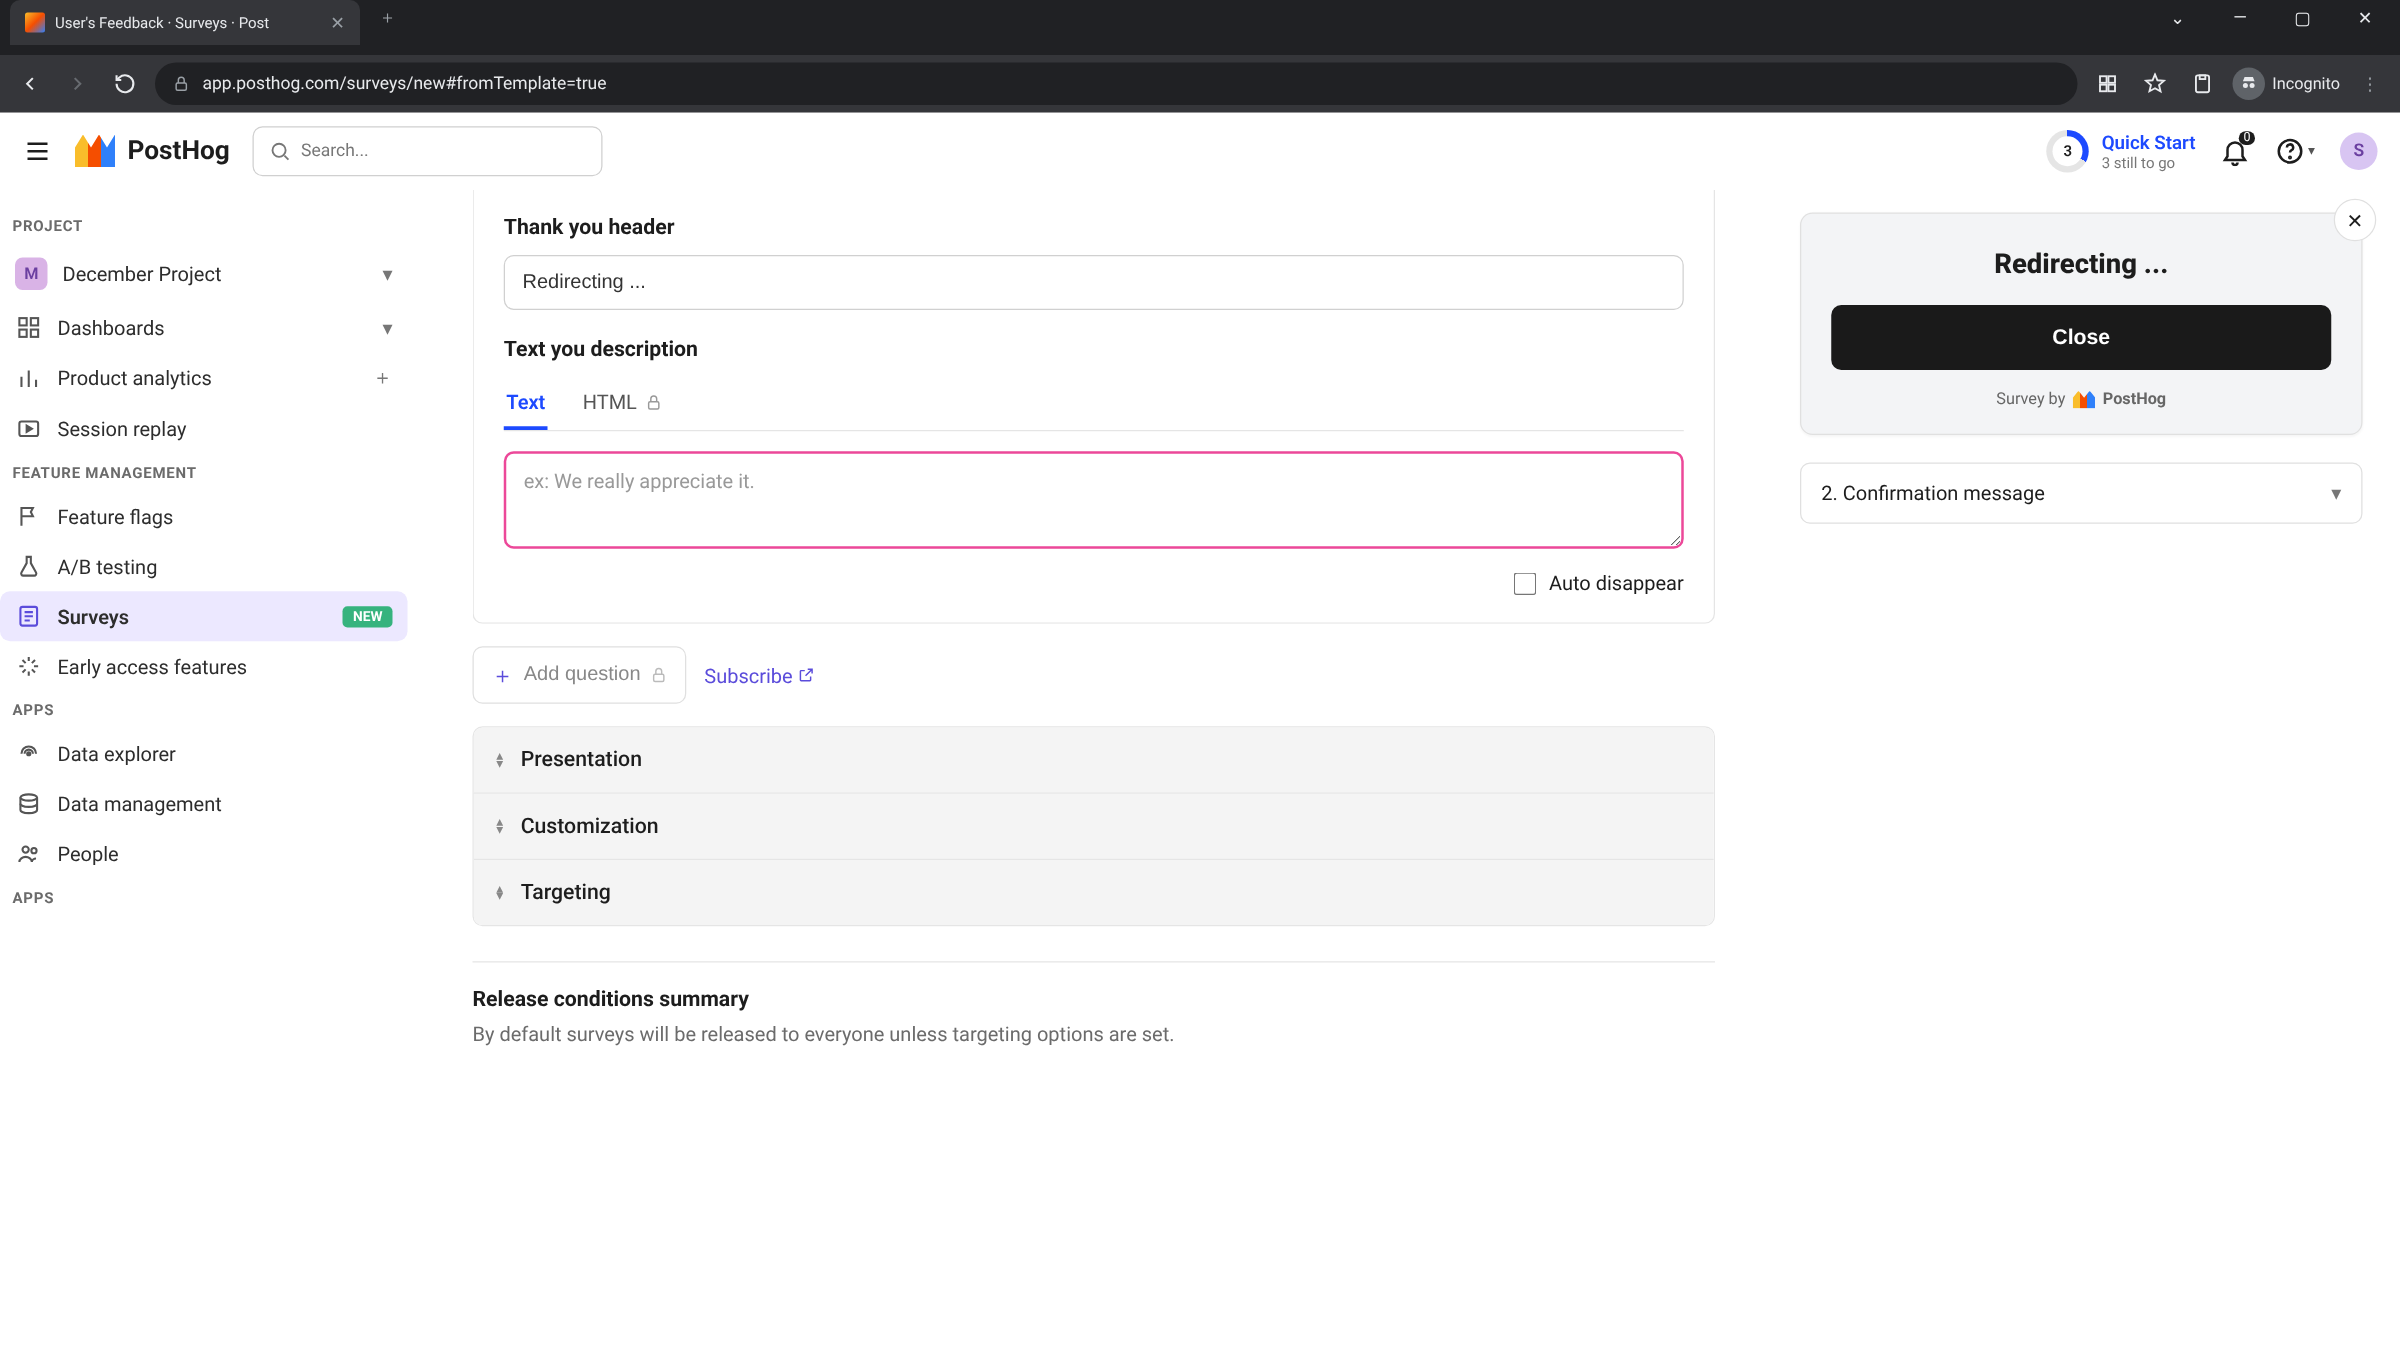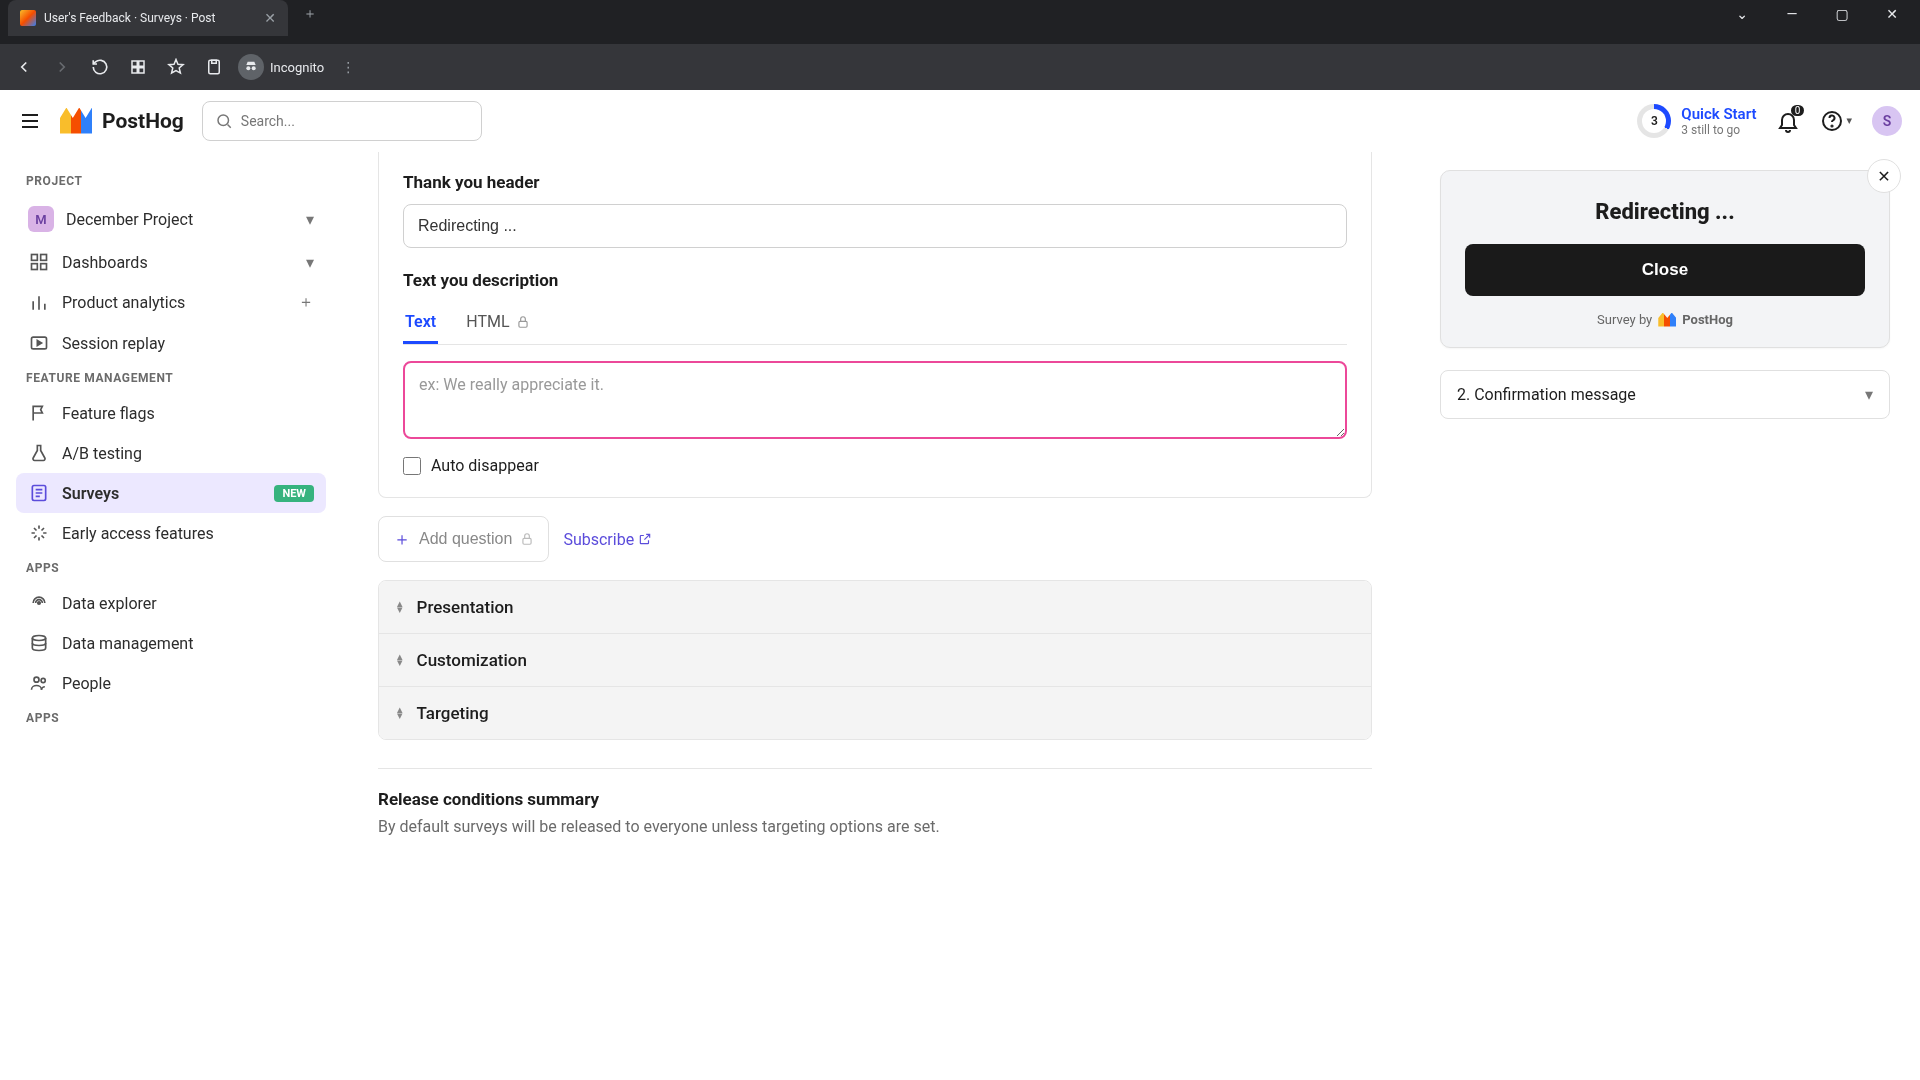--- a/index.html
+++ b/index.html
@@ -37,21 +37,21 @@
 .qs-text .qs-title { color: #1d4aff; font-weight: 600; font-size: 15px; }
 .qs-text .qs-sub { color: #777; font-size: 12px; }
 .bell { position: relative; cursor: pointer; }
 .bell-badge { position: absolute; top: -4px; right: -4px; background: #1d1d1d; color: #fff; border-radius: 8px; font-size: 10px; padding: 0 4px; }
 .help-btn { display:flex; align-items:center; gap:2px; cursor:pointer; }
 .avatar { width: 30px; height: 30px; border-radius: 50%; background: #d8c5f2; color: #6b3fa0; display: flex; align-items: center; justify-content: center; font-weight: 600; cursor: pointer; }
 
 .body-row { flex: 1; display: flex; overflow: hidden; }
 
 
-.sidebar { width: 340px; padding: 14px 14px 14px 16px; overflow-y: auto; position: relative; }
+.sidebar { width: 340px; padding: 14px 14px 14px 0; overflow-y: auto; position: relative; }
 .sidebar::-webkit-scrollbar { width: 14px; }
 .sidebar::-webkit-scrollbar-thumb { background: #bdbdbd; border-radius: 7px; }
 .sidebar-heading { font-size: 12px; font-weight: 700; letter-spacing: .05em; color: #6b6b6b; padding: 8px 10px; }
 .sidebar-item { display: flex; align-items: center; gap: 12px; padding: 10px 12px; border-radius: 8px; cursor: pointer; font-size: 16px; color: #2d2d2d; }
 .sidebar-item.active { background: #ece8ff; font-weight: 600; }
 .sidebar-item .si-icon { width: 22px; display: flex; justify-content: center; color: #555; }
 .sidebar-item.active .si-icon { color: #5b4cdb; }
 .sidebar-item .chevron, .sidebar-item .plus { margin-left: auto; color: #777; }
 .project-badge { width: 26px; height: 26px; border-radius: 6px; background: #d9b3e6; color: #6b3fa0; display:flex;align-items:center;justify-content:center;font-weight:600;font-size:13px; }
 .new-badge { background: #36b37e; color: #fff; font-size: 11px; font-weight: 700; padding: 2px 8px; border-radius: 4px; margin-left: auto; }
@@ -62,21 +62,21 @@
 .card-section { border: 1px solid #e5e5e5; border-radius: 8px; padding: 20px 24px 22px; background: #fff; margin-bottom: 18px; }
 .field-label { font-weight: 700; font-size: 17px; margin-bottom: 12px; }
 .text-input { width: 100%; border: 1px solid #d0d0d0; border-radius: 8px; padding: 12px 14px; font-size: 16px; color: #333; }
 .text-input::placeholder { color: #888; }
 .tab-row { display: flex; gap: 26px; border-bottom: 1px solid #e5e5e5; margin-bottom: 16px; }
 .tab-btn { padding: 10px 2px; font-size: 16px; color: #555; cursor: pointer; border-bottom: 3px solid transparent; display:flex; align-items:center; gap:6px; }
 .tab-btn.active { color: #1d4aff; border-bottom-color: #1d4aff; font-weight: 600; }
 .lock-icon { color: #999; }
 .textarea { width: 100%; min-height: 78px; border: 2px solid #ec4899; border-radius: 8px; padding: 12px 14px; font-size: 16px; resize: vertical; font-family: inherit; }
 .textarea::placeholder { color: #999; }
-.checkbox-row { display: flex; align-items: center; gap: 10px; margin-top: 14px; font-size: 16px; }
+.checkbox-row { display: flex; align-items: center; gap: 10px; margin-top: 14px; font-size: 16px; justify-content: flex-end; }
 .checkbox-row input { width: 18px; height: 18px; }
 
 .add-row { display: flex; align-items: center; gap: 14px; margin-bottom: 18px; }
 .add-question-btn { display: flex; align-items: center; gap: 8px; border: 1px solid #e0e0e0; border-radius: 8px; padding: 10px 14px; color: #888; font-size: 16px; cursor: pointer; background:#fff; }
 .subscribe-link { color: #5b4cdb; font-size: 16px; display:flex; align-items:center; gap:4px; cursor:pointer; }
 
 .accordion { border: 1px solid #e5e5e5; border-radius: 8px; overflow: hidden; }
 .accordion-item { display: flex; align-items: center; gap: 14px; padding: 16px 18px; background: #f4f4f4; border-bottom: 1px solid #e5e5e5; cursor: pointer; font-size: 17px; font-weight: 500; }
 .accordion-item:last-child { border-bottom: none; }
 .expand-icon { color: #888; display:flex; flex-direction:column; line-height:6px; font-size:11px; }
@@ -126,20 +126,29 @@
     <div class="nav-icon disabled">
       <svg width="18" height="18" viewBox="0 0 24 24" fill="none" stroke="#9aa0a6" stroke-width="2.2">
           <path d="M9 6l6 6-6 6"></path>
         </svg>
     </div>
     <div class="nav-icon">
       <svg width="18" height="18" viewBox="0 0 24 24" fill="none" stroke="#e8eaed" stroke-width="2.2">
           <path d="M3 12a9 9 0 1 0 3-6.7L3 8"></path>
           <path d="M3 3v5h5"></path>
         </svg>
+    </div>
+    <div class="omnibox">
+      <span class="lock">
+        <svg width="14" height="14" viewBox="0 0 24 24" fill="none" stroke="#9aa0a6" stroke-width="2">
+            <rect x="5" y="11" width="14" height="10" rx="2"></rect>
+            <path d="M8 11V7a4 4 0 0 1 8 0v4"></path>
+          </svg>
+      </span>
+      <span>app.posthog.com/surveys/new#fromTemplate=true</span>
     </div>
     <div class="addr-right">
       <span class="nav-icon">
         <svg width="18" height="18" viewBox="0 0 24 24" fill="none" stroke="#e8eaed" stroke-width="2">
             <rect x="4" y="4" width="7" height="7"></rect>
             <rect x="13" y="4" width="7" height="7"></rect>
             <rect x="4" y="13" width="7" height="7"></rect>
             <rect x="13" y="13" width="7" height="7"></rect>
           </svg>
       </span>

